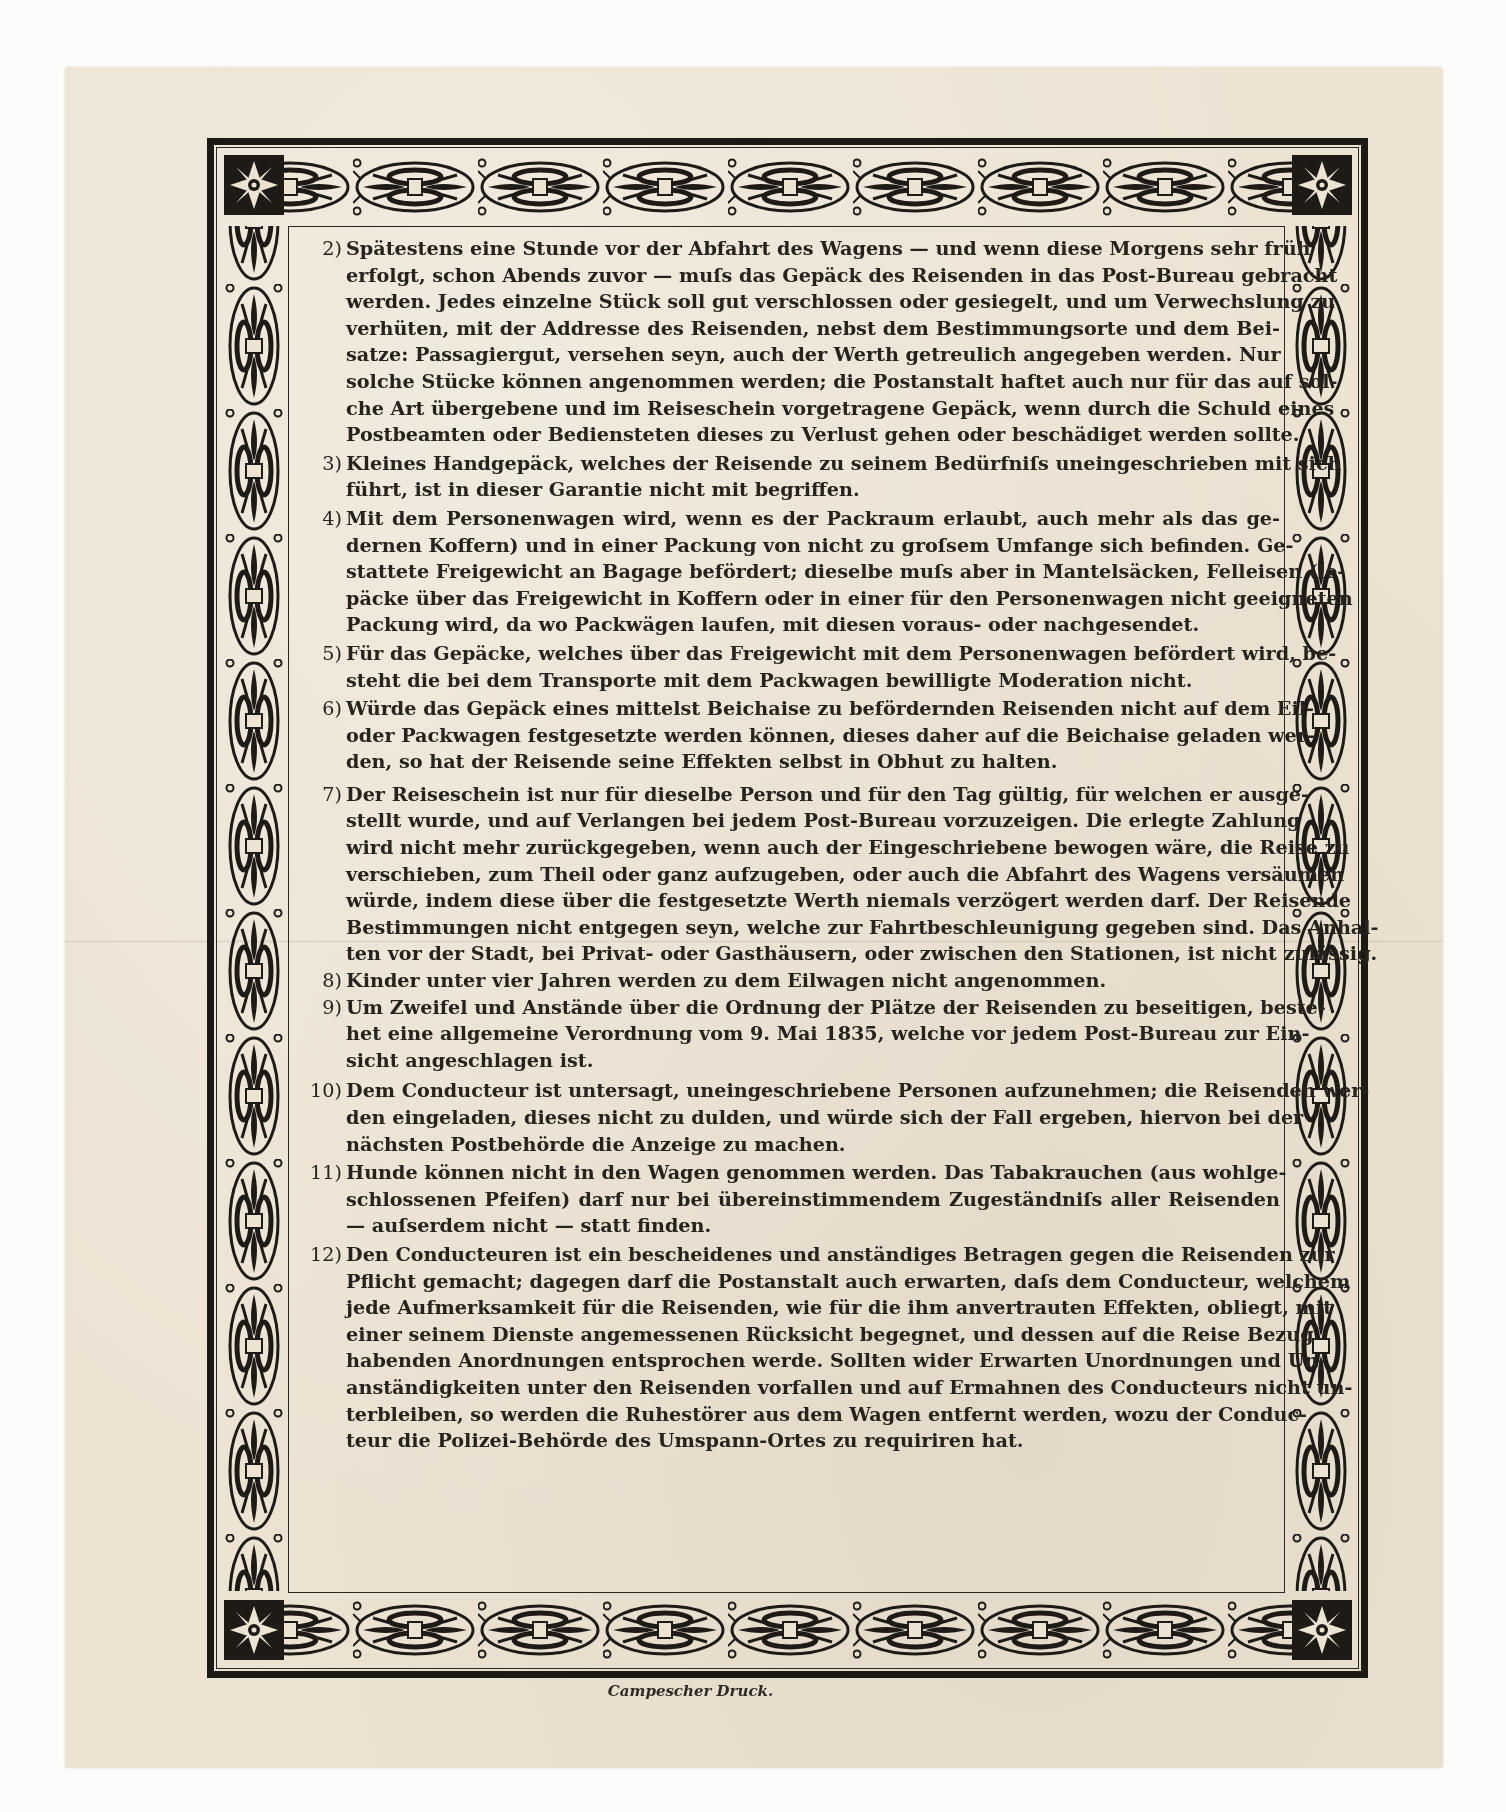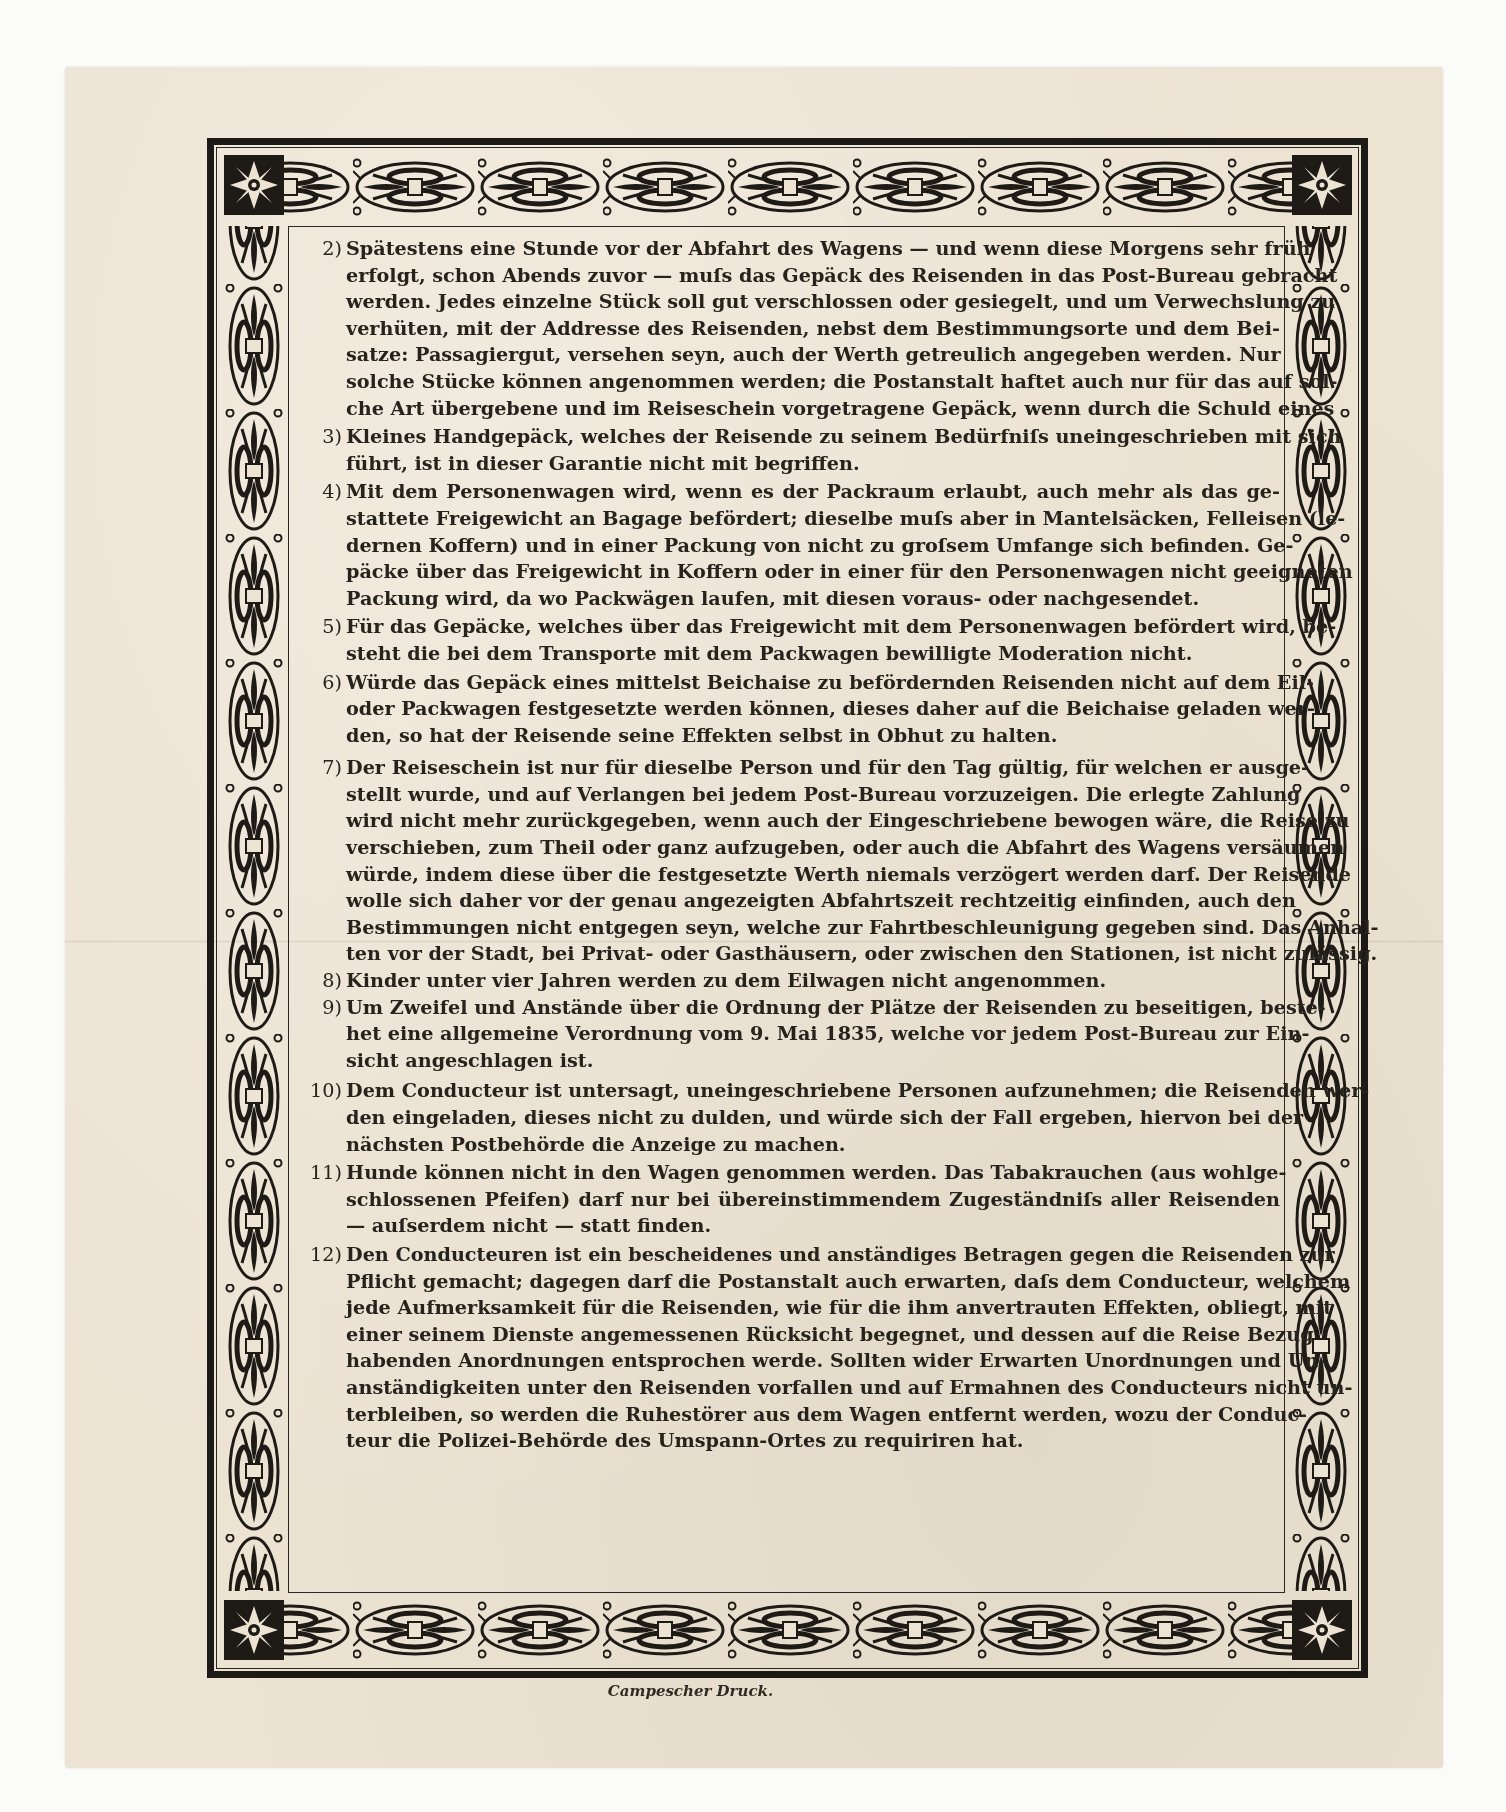--- a/index.html
+++ b/index.html
@@ -171,35 +171,36 @@
 
   <div class="item">
     <span class="num">2)</span>
     <span class="line">Spätestens eine Stunde vor der Abfahrt des Wagens — und wenn diese Morgens sehr früh</span>
     <span class="line">erfolgt, schon Abends zuvor — muſs das Gepäck des Reisenden in das Post-Bureau gebracht</span>
     <span class="line">werden. Jedes einzelne Stück soll gut verschlossen oder gesiegelt, und um Verwechslung zu</span>
     <span class="line">verhüten, mit der Addresse des Reisenden, nebst dem Bestimmungsorte und dem Bei-</span>
     <span class="line">satze: Passagiergut, versehen seyn, auch der Werth getreulich angegeben werden. Nur</span>
     <span class="line">solche Stücke können angenommen werden; die Postanstalt haftet auch nur für das auf sol-</span>
     <span class="line">che Art übergebene und im Reiseschein vorgetragene Gepäck, wenn durch die Schuld eines</span>
+    <span class="line last">Postbeamten oder Bediensteten dieses zu Verlust gehen oder beschädiget werden sollte.</span>
   </div>
   <div class="gap"></div>
 
   <div class="item">
     <span class="num">3)</span>
     <span class="line">Kleines Handgepäck, welches der Reisende zu seinem Bedürfniſs uneingeschrieben mit sich</span>
     <span class="line last">führt, ist in dieser Garantie nicht mit begriffen.</span>
   </div>
   <div class="gap"></div>
 
   <div class="item">
     <span class="num">4)</span>
     <span class="line">Mit dem Personenwagen wird, wenn es der Packraum erlaubt, auch mehr als das ge-</span>
+    <span class="line">dernen Koffern) und in einer Packung von nicht zu groſsem Umfange sich befinden. Ge-</span>
     <span class="line">stattete Freigewicht an Bagage befördert; dieselbe muſs aber in Mantelsäcken, Felleisen (le-</span>
-    <span class="line">dernen Koffern) und in einer Packung von nicht zu groſsem Umfange sich befinden. Ge-</span>
     <span class="line">päcke über das Freigewicht in Koffern oder in einer für den Personenwagen nicht geeigneten</span>
     <span class="line last">Packung wird, da wo Packwägen laufen, mit diesen voraus- oder nachgesendet.</span>
   </div>
   <div class="gap"></div>
 
   <div class="item">
     <span class="num">5)</span>
     <span class="line">Für das Gepäcke, welches über das Freigewicht mit dem Personenwagen befördert wird, be-</span>
     <span class="line last">steht die bei dem Transporte mit dem Packwagen bewilligte Moderation nicht.</span>
   </div>
@@ -213,21 +214,20 @@
   </div>
   <div class="gap" style="height:6px"></div>
 
   <div class="item">
     <span class="num">7)</span>
     <span class="line">Der Reiseschein ist nur für dieselbe Person und für den Tag gültig, für welchen er ausge-</span>
     <span class="line">stellt wurde, und auf Verlangen bei jedem Post-Bureau vorzuzeigen. Die erlegte Zahlung</span>
     <span class="line">wird nicht mehr zurückgegeben, wenn auch der Eingeschriebene bewogen wäre, die Reise zu</span>
     <span class="line">verschieben, zum Theil oder ganz aufzugeben, oder auch die Abfahrt des Wagens versäumen</span>
     <span class="line">würde, indem diese über die festgesetzte Werth niemals verzögert werden darf. Der Reisende</span>
-    <span class="line">wolle sich daher vor der genau angezeigten Abfahrtszeit rechtzeitig einfinden, auch den</span>
     <span class="line">Bestimmungen nicht entgegen seyn, welche zur Fahrtbeschleunigung gegeben sind. Das Anhal-</span>
     <span class="line last">ten vor der Stadt, bei Privat- oder Gasthäusern, oder zwischen den Stationen, ist nicht zulässig.</span>
   </div>
 
   <div class="item">
     <span class="num">8)</span>
     <span class="line last">Kinder unter vier Jahren werden zu dem Eilwagen nicht angenommen.</span>
   </div>
 
   <div class="item">

